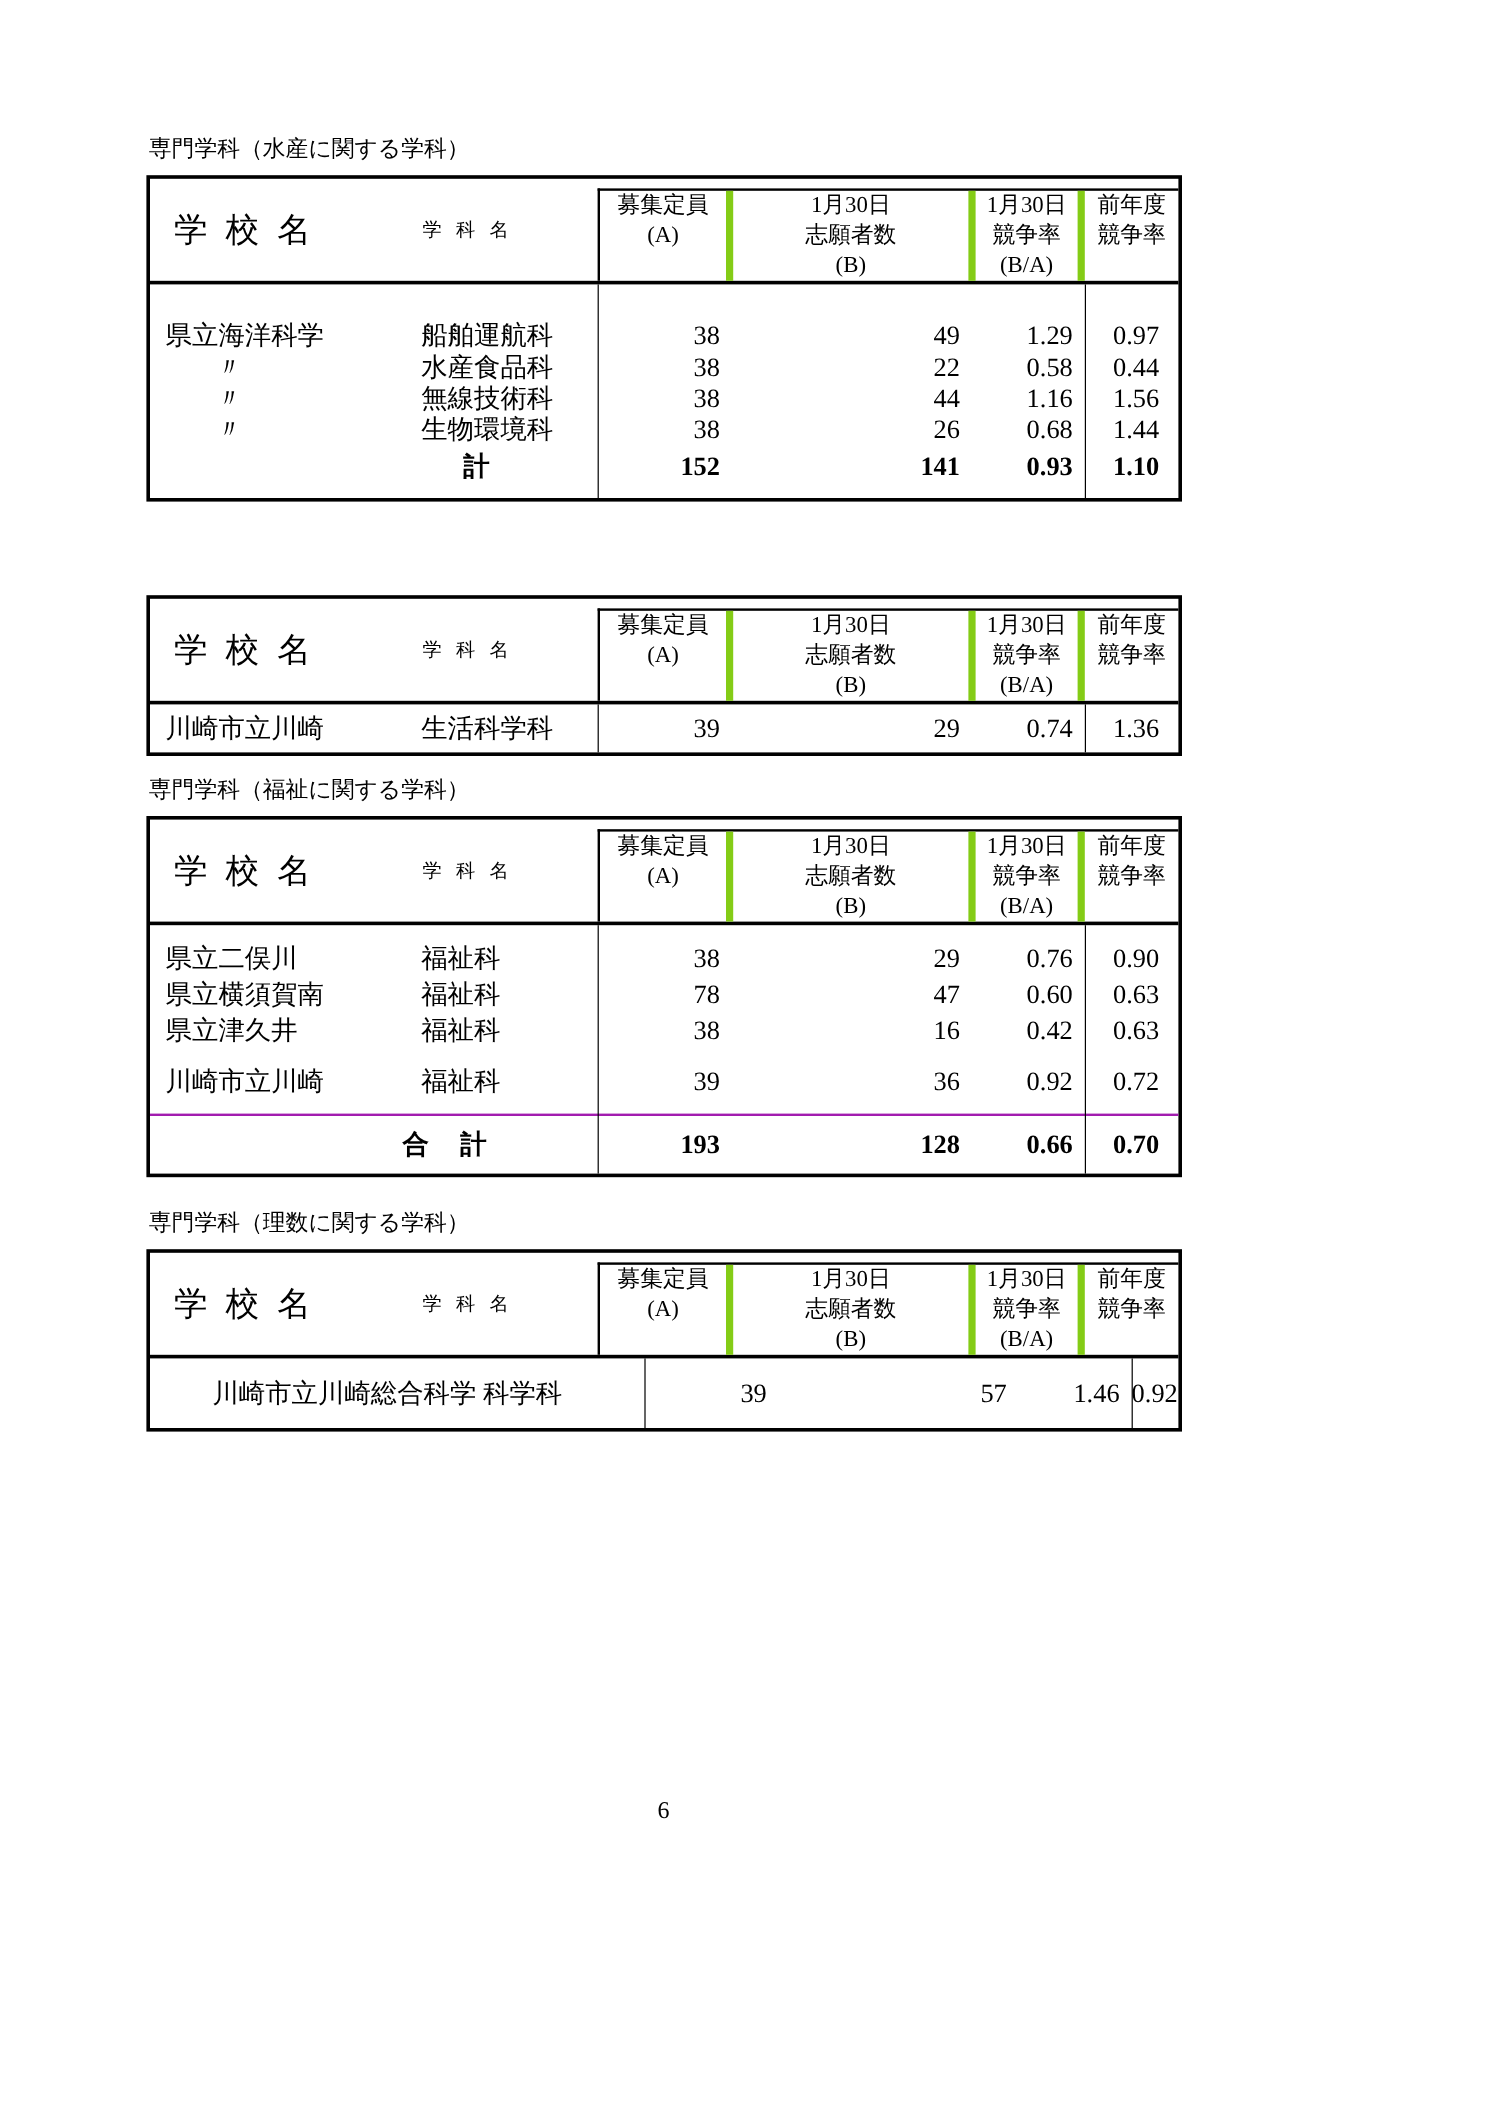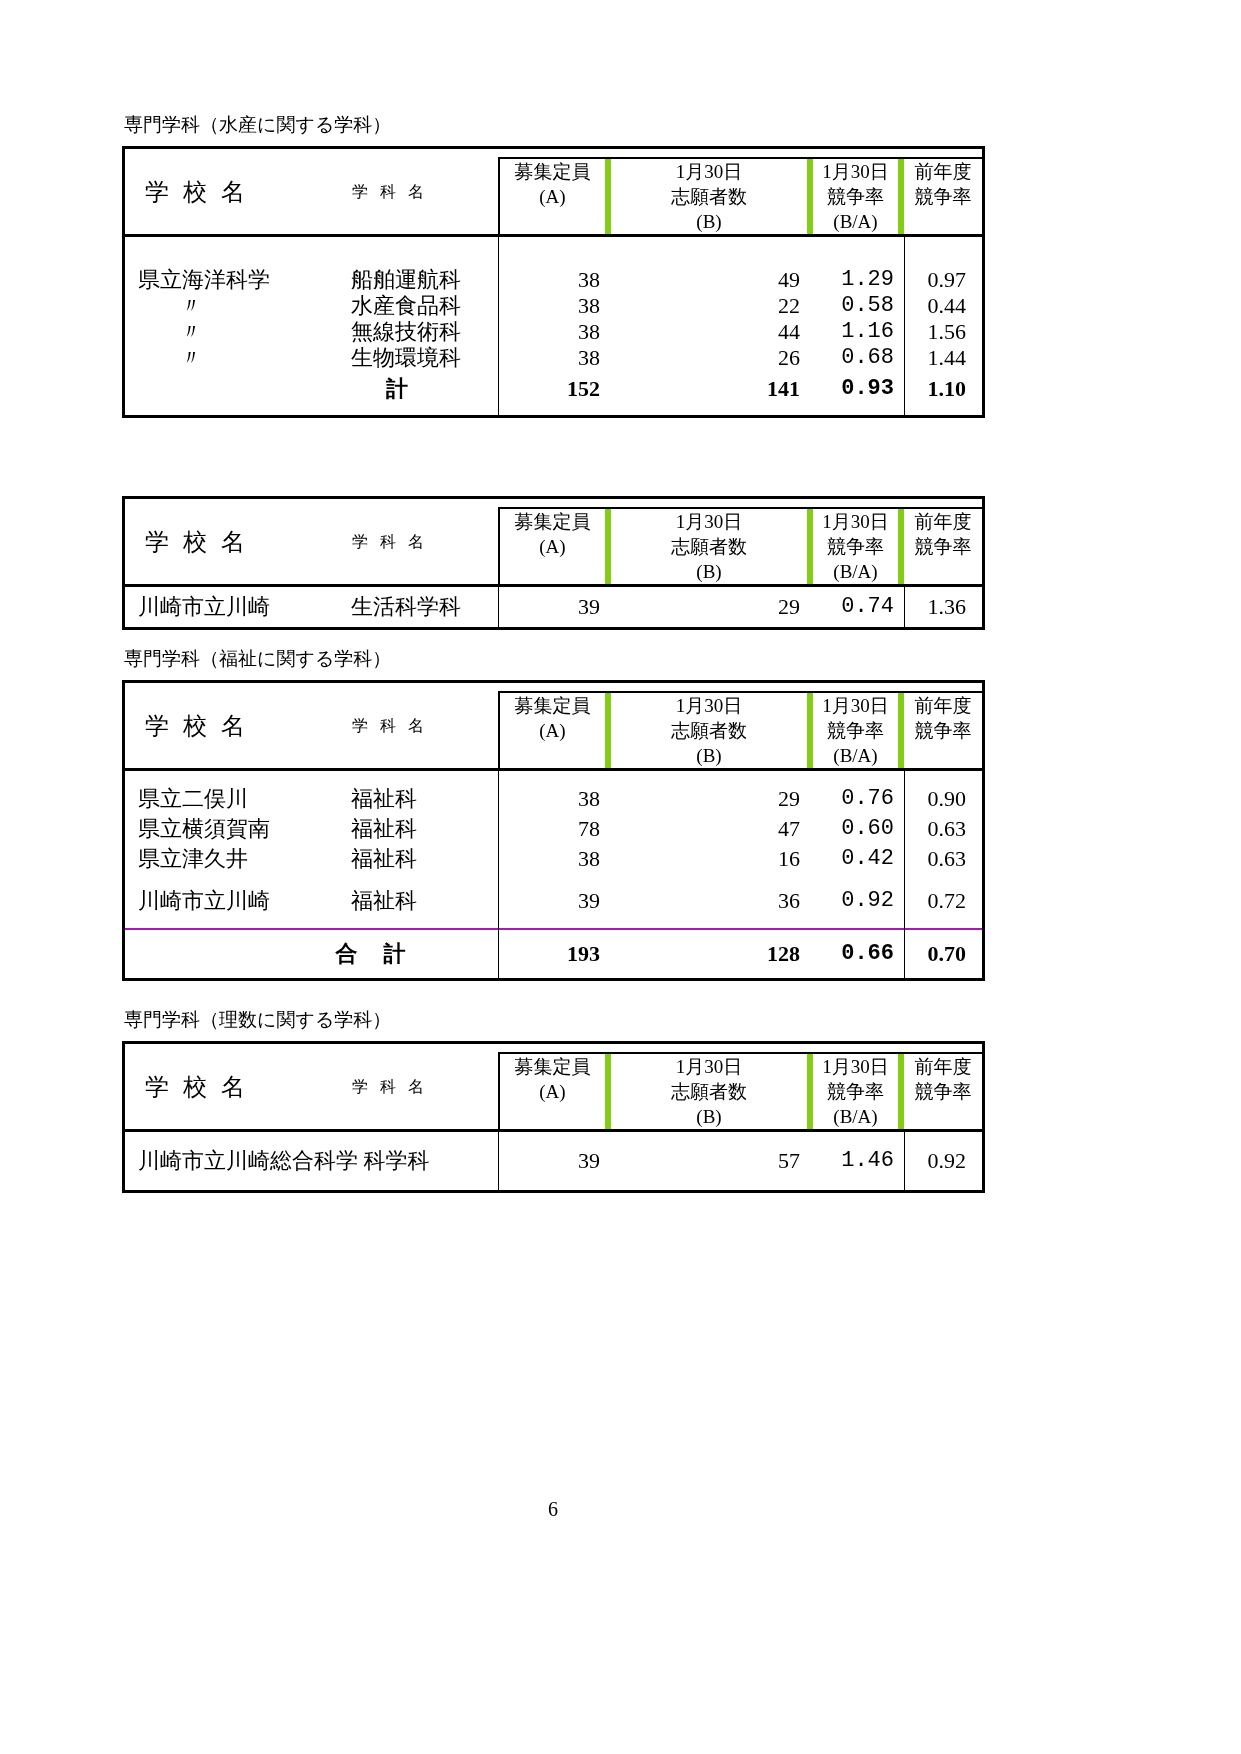--- a/index.html
+++ b/index.html
@@ -11,21 +11,21 @@
   .page { position:relative; width:1241px; height:1754px; background:#fff; overflow:hidden; }
   .content { position:absolute; left:122px; top:112px; width:863px; }
 
   .tbl-title { font-size:19px; line-height:26px; height:26px; margin:0 0 8px 2px; }
 
   .tbl { width:863px; border:3px solid #000; box-sizing:border-box; background:#fff; }
 
   
   .thead { position:relative; height:85px; border-bottom:3px solid #000; }
   .th-school { position:absolute; left:20px; top:50%; transform:translateY(-50%);
-               font-size:24px; letter-spacing:4px; white-space:nowrap; }
+               font-size:28px; letter-spacing:4px; white-space:nowrap; }
   .th-dept   { position:absolute; left:227px; top:50%; transform:translateY(-50%);
                font-size:16px; letter-spacing:4px; white-space:nowrap; }
   .hbox { position:absolute; left:373px; right:0; top:8px; bottom:0;
           border:2px solid #000; border-bottom:none; border-right:none;
           display:grid; grid-template-columns:111px 202px 91px auto; }
   .hcell { display:flex; flex-direction:column; align-items:center; justify-content:center;
            font-size:19px; line-height:25px; text-align:center; }
   .hcell.divr { border-right:6px solid #84cc16; }
   .hcell.cap  { justify-content:flex-start; }
   .hcell.prev { justify-content:flex-start; }
@@ -35,39 +35,39 @@
   .vline { position:absolute; top:0; bottom:0; width:1px; background:#000; }
   .v1 { left:373px; } .v2 { left:779px; }
 
   .trow { display:grid; grid-template-columns:226px 147px 113px 202px 91px auto; }
   .c-school { padding-left:13px; white-space:nowrap; }
   .c-school.ditto { padding-left:55px; }
   .c-dept { white-space:nowrap; }
   .c-num { text-align:right; }
   .c-cap { padding-right:11px; }
   .c-app { padding-right:13px; }
-  .c-ratio { padding-right:10px;font-family:Liberation Mono, monospace; }
+  .c-ratio { padding-right:10px; }
   .c-prev { padding-right:16px; }
 
   .t1body { padding:30px 0 8px 0; }
   .t1body .trow { line-height:26px; }
   .t1body .trow.total { line-height:36px; font-weight:bold; }
   .t1body .trow.total .c-dept { text-align:center; padding-right:55px; }
 
   .t2body { height:40px; }
   .t2body .trow { line-height:40px; }
 
   .t3body { padding-top:13px; }
   .t3body .trow { line-height:30px; }
   .t3body .trow.gap { margin-top:12px; }
   .t3body .trow.grand { margin-top:12px; border-top:2px solid #a21caf;
                         line-height:48px; font-weight:bold; }
   .grand-label { grid-column:1 / 3; text-align:center; padding-left:120px; letter-spacing:2px; }
 
-  .t4body { height:58px; }
+  .t4body { height:58px;margin-left:39px; }
   .t4body .trow { line-height:58px; }
   .c-schooldept { grid-column:1 / 3; padding-left:13px; white-space:nowrap; }
 
   .pageno { position:absolute; left:543px; top:1498px; width:20px;
             text-align:center; font-size:20px; }
 </style>
 </head>
 <body>
 
 <div class="page">

